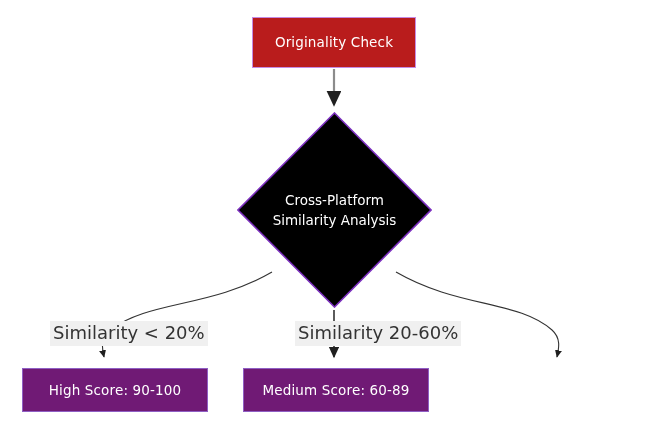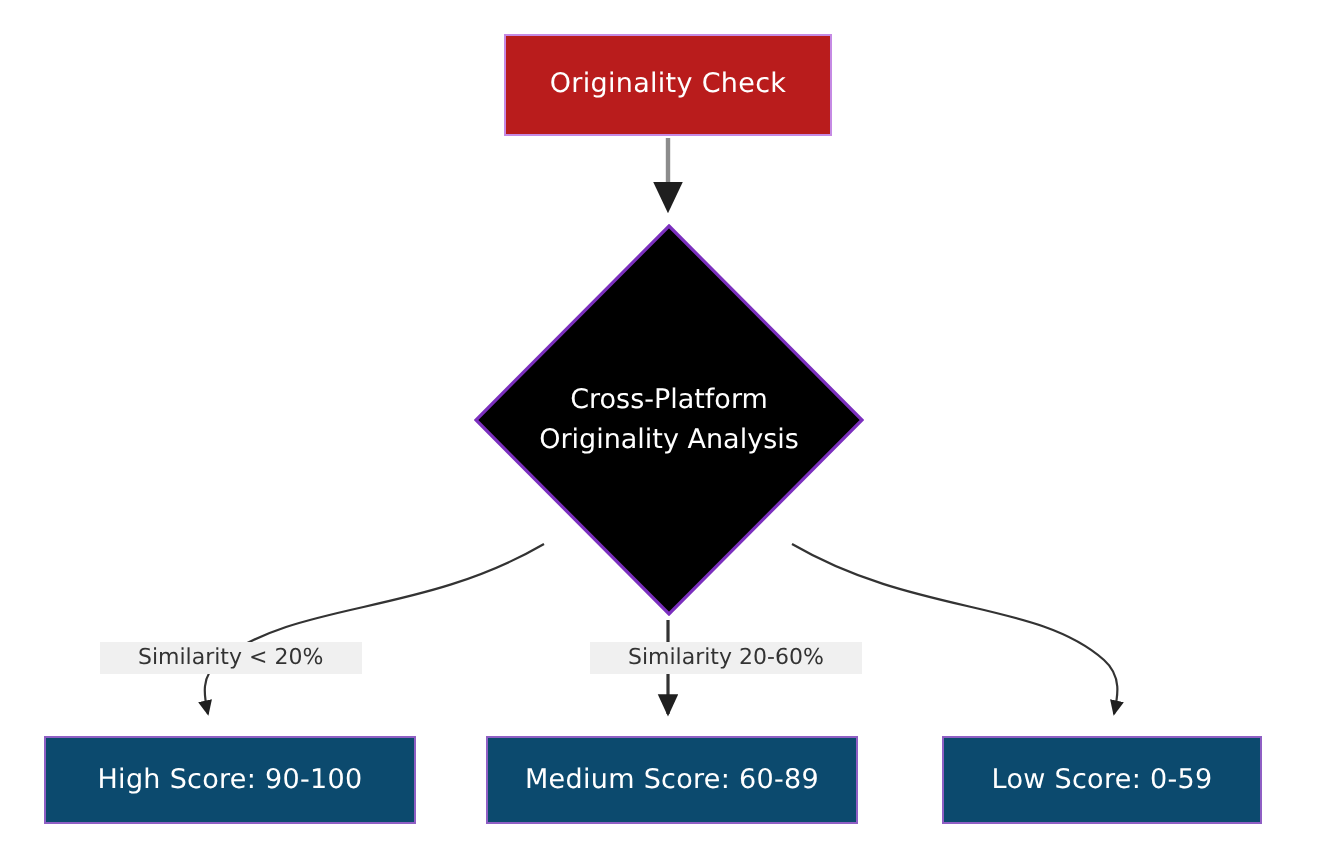--- a/index.html
+++ b/index.html
@@ -31,21 +31,21 @@
     font-size: 13.5px;
     letter-spacing: 0.15px;
     text-align: center;
     line-height: 1.2;
   }
   .node-start {
     background: #b91c1c;
     border: 1px solid #c58ae4;
   }
   .node-result {
-    background: #0c4a6e;
+    background: #701a75;
     border: 1px solid #8f5fc4;
   }
   .diamond-wrap {
     position: absolute;
   }
   .diamond-label {
     position: absolute;
     left: 0;
     top: 0;
     width: 100%;
@@ -57,22 +57,22 @@
     color: #ffffff;
     font-size: 13.5px;
     line-height: 1.5;
     text-align: center;
     pointer-events: none;
   }
   .edge-label {
     position: absolute;
     background: #f0f0f0;
     color: #333333;
-    font-size: 11px;
-    padding: 1px 19px;
+    font-size: 18px;
+    padding: 1px 3px;
     white-space: nowrap;
     line-height: 1.25;
   }
   svg.links {
     position: absolute;
     left: 0;
     top: 0;
     width: 670px;
     height: 430px;
     overflow: visible;
@@ -105,34 +105,31 @@
   <div class="node-box node-start" style="left:252px; top:17px; width:164px; height:51px;">
     <span>Originality Check</span>
   </div>
 
   <div class="diamond-wrap" style="left:237px; top:112px; width:195px; height:196px;">
     <svg width="195" height="196" viewBox="0 0 195 196">
       <polygon points="97.5,1 194,98 97.5,195 1,98" fill="#000000" stroke="#7b2fbe" stroke-width="1.6"></polygon>
     </svg>
     <div class="diamond-label">
       <span>Cross-Platform</span>
-      <span>Originality Analysis</span>
+      <span>Similarity Analysis</span>
     </div>
   </div>
 
   <div class="edge-label" style="left:50px; top:321px;">Similarity &lt; 20%</div>
 
   <div class="edge-label" style="left:275px; top:321px;margin-left:20px;">Similarity 20-60%</div>
 
 
   <div class="node-box node-result" style="left:22px; top:368px; width:186px; height:44px;">
     <span>High Score: 90-100</span>
   </div>
 
   <div class="node-box node-result" style="left:243px; top:368px; width:186px; height:44px;">
     <span>Medium Score: 60-89</span>
   </div>
 
-  <div class="node-box node-result" style="left:471px; top:368px; width:160px; height:44px;">
-    <span>Low Score: 0-59</span>
-  </div>
 
 </div>
 
 </body></html>

